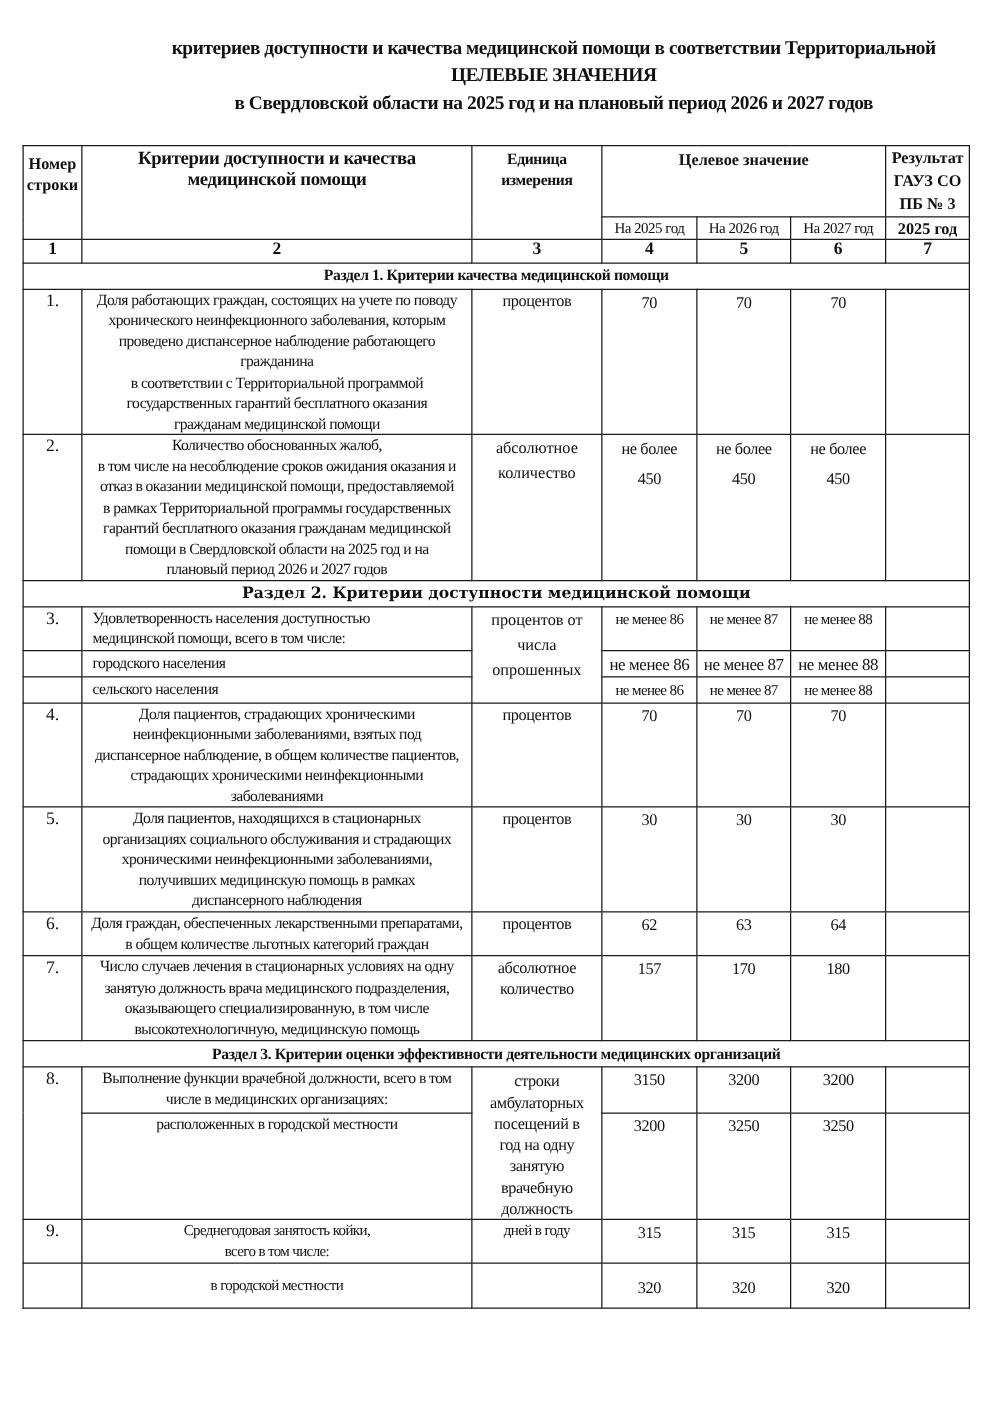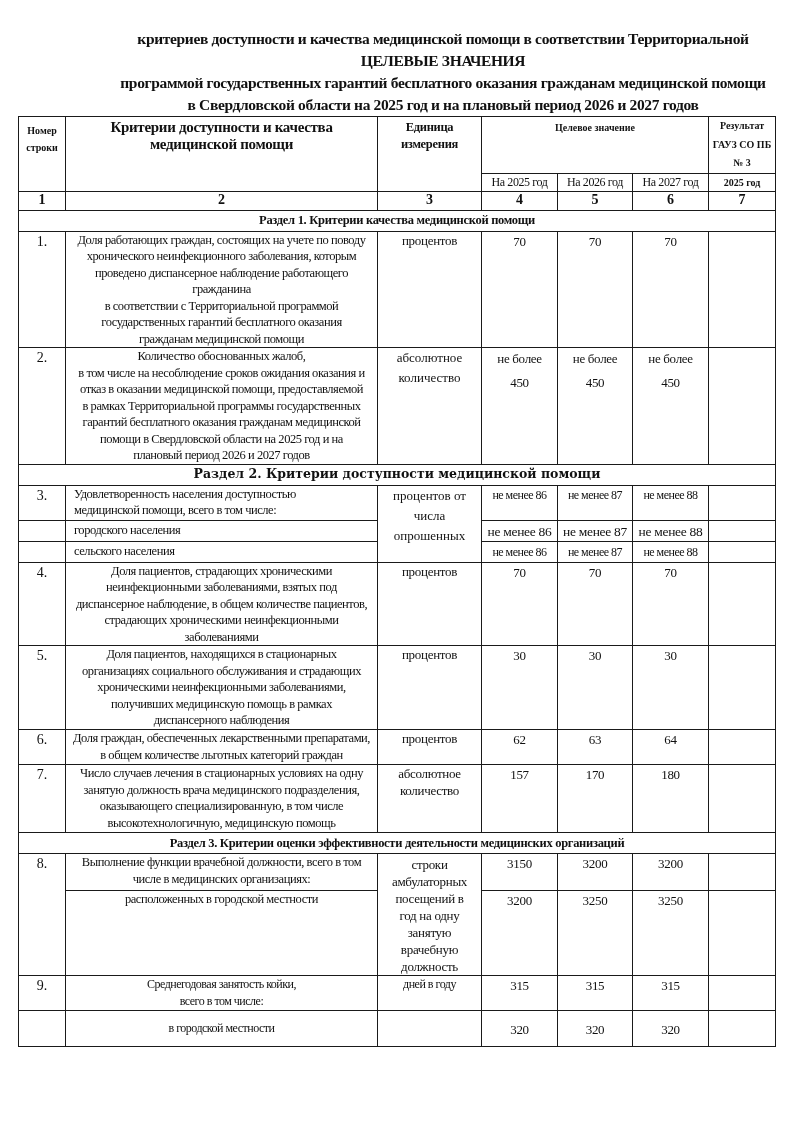--- a/index.html
+++ b/index.html
@@ -15,41 +15,40 @@
     .title-block div { white-space: nowrap; }
     table.main {
       position: absolute; left: 18px; top: 116px; width: 757px;
       border-collapse: collapse; table-layout: fixed;
       font-size: 12.5px; line-height: 16.5px;
     }
     table.main td {
       border: 1px solid #1a1a1a; padding: 0 1px; vertical-align: top; text-align: center;
       overflow: hidden;
     }
-    .hdr { font-weight: bold; font-size: 10px; line-height: 17px; }
+    .hdr { font-weight: bold; font-size: 13px; line-height: 17px; }
     .hdr-narrow { font-weight: normal; font-size: 12px; line-height: 16px; letter-spacing: -0.4px; }
     .colnum { font-weight: bold; font-size: 14px; height: 18px; vertical-align: middle !important; }
     .section { font-weight: bold; font-size: 12.5px; letter-spacing: -0.3px; height: 20px; vertical-align: middle !important; }
     .section2 { font-family: "DejaVu Serif", serif; font-weight: bold; font-size: 12.5px; height: 20px; vertical-align: middle !important; }
     .rownum { font-size: 14px; padding-top: 2px !important; }
     .crit { letter-spacing: -0.45px; font-size: 12.5px; }
     .crit-left { text-align: left !important; padding-left: 8px !important; letter-spacing: -0.45px; }
     .unit { font-size: 13px; line-height: 17px; letter-spacing: -0.3px; }
     .val { font-size: 13px; line-height: 17px; letter-spacing: -0.3px; padding-top: 1px !important; margin-top: 12px; }
     .val-wide { font-size: 13px; line-height: 20px; letter-spacing: -0.3px; padding-top: 1px !important; }
     .unit-wide { font-size: 13px; line-height: 20px; }
     .small { font-size: 12px; letter-spacing: -0.5px; }
   </style>
 </head>
 <body>
 
 <div class="title-block">
   <div>критериев доступности и качества медицинской помощи в соответствии Территориальной</div>
   <div>ЦЕЛЕВЫЕ ЗНАЧЕНИЯ</div>
-  <div>программой государственных гарантий бесплатного оказания гражданам медицинской помощи</div>
   <div>в Свердловской области на 2025 год и на плановый период 2026 и 2027 годов</div>
 </div>
 
 <table class="main">
   <colgroup>
     <col style="width:47px">
     <col style="width:312px">
     <col style="width:104px">
     <col style="width:76px">
     <col style="width:75px">

